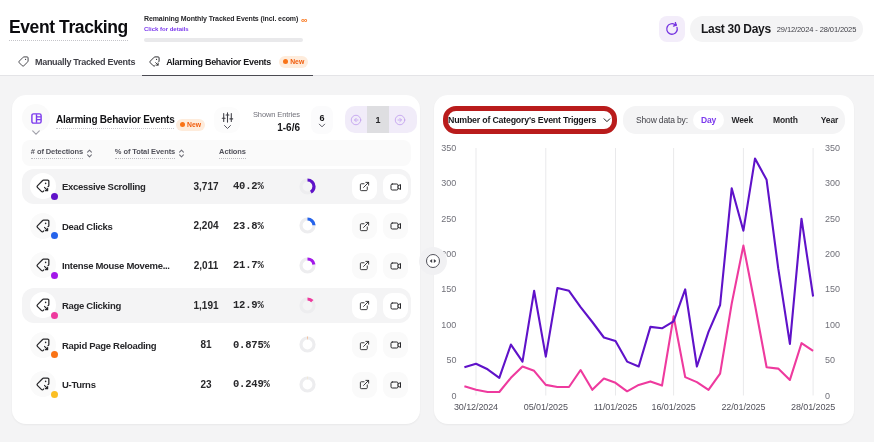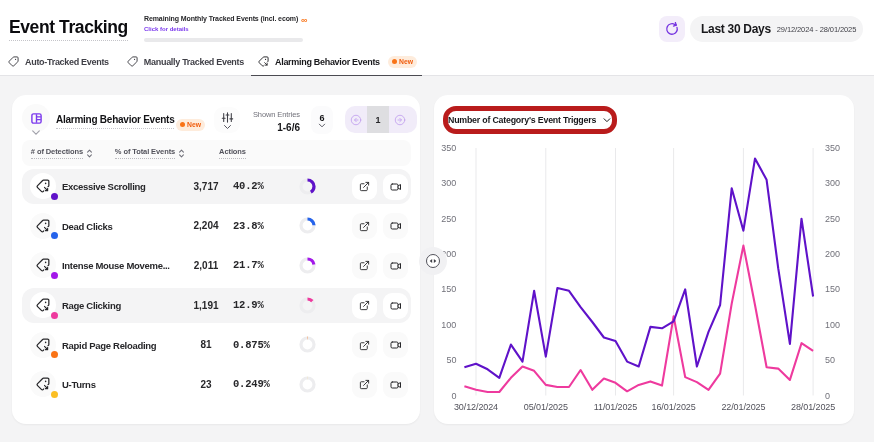--- a/index.html
+++ b/index.html
@@ -91,26 +91,20 @@
         <path d="M12 7v5l3 2" stroke-linecap="round"></path>
       </svg>
     <span class="b">Last 30 Days</span>
     <span class="d">29/12/2024 - 28/01/2025</span>
     <svg style="margin-left:3px" width="8" height="8" viewBox="0 0 24 24" fill="none" stroke="#52525b" stroke-width="2.6" stroke-linecap="round">
         <path d="M5 9l7 7 7-7"></path>
       </svg>
   </div>
 </div>
 <div class="tabs">
-  <div class="tab" style="margin-left:8px"><svg class="tagico" width="11" height="11" viewBox="0 0 24 24">
-        <g transform="scale(-1,1) translate(-24,0)">
-          <path d="M12.586 2.586A2 2 0 0 0 11.172 2H4a2 2 0 0 0-2 2v7.172a2 2 0 0 0 .586 1.414l8.704 8.704a2.426 2.426 0 0 0 3.42 0l6.58-6.58a2.426 2.426 0 0 0 0-3.42z" fill="none" stroke="#3f3f46" stroke-width="2.1" stroke-linejoin="round"></path>
-          <circle cx="7.5" cy="7.5" r="1.3" fill="#3f3f46"></circle>
-        </g>
-      </svg>Auto-Tracked Events</div>
   <div class="tab" style="margin-left:18px"><svg class="tagico" width="11" height="11" viewBox="0 0 24 24">
         <g transform="scale(-1,1) translate(-24,0)">
           <path d="M12.586 2.586A2 2 0 0 0 11.172 2H4a2 2 0 0 0-2 2v7.172a2 2 0 0 0 .586 1.414l8.704 8.704a2.426 2.426 0 0 0 3.42 0l6.58-6.58a2.426 2.426 0 0 0 0-3.42z" fill="none" stroke="#3f3f46" stroke-width="2.1" stroke-linejoin="round"></path>
           <circle cx="7.5" cy="7.5" r="1.3" fill="#3f3f46"></circle>
         </g>
       </svg>Manually Tracked Events</div>
   <div class="tab active" style="margin-left:14px"><svg class="tagico" width="11" height="11" viewBox="0 0 24 24">
         <g transform="scale(-1,1) translate(-24,0)">
           <path d="M12.586 2.586A2 2 0 0 0 11.172 2H4a2 2 0 0 0-2 2v7.172a2 2 0 0 0 .586 1.414l8.704 8.704a2.426 2.426 0 0 0 3.42 0l6.58-6.58a2.426 2.426 0 0 0 0-3.42z" fill="none" stroke="#27272a" stroke-width="2.1" stroke-linejoin="round"></path>
           <circle cx="7.5" cy="7.5" r="1.3" fill="#27272a"></circle>
@@ -388,20 +382,27 @@
   <div class="divbtn">
     <svg width="10" height="10" viewBox="0 0 24 24">
         <path d="M10 7l-6 5 6 5zM14 7l6 5-6 5z" fill="#3f3f46"></path>
       </svg>
   </div>
   <div class="card cardR">
     <div class="sel1">Number of Category's Event Triggers
       <svg width="10" height="10" viewBox="0 0 24 24" fill="none" stroke="#18181b" stroke-width="2.4" stroke-linecap="round">
           <path d="M5 9l7 7 7-7"></path>
         </svg>
+    </div>
+    <div class="sdb">
+      <span>Show data by:</span>
+      <span class="opt day" style="margin-left:5px">Day</span>
+      <span class="opt" style="margin-left:3px">Week</span>
+      <span class="opt" style="margin-left:11px">Month</span>
+      <span class="opt" style="margin-left:14px">Year</span>
     </div>
     <svg id="chart" width="428" height="280" viewBox="0 0 428 280" style="position:absolute;left:0;top:49px;">
         <line x1="42" y1="4" x2="42" y2="251.5" stroke="#e9e9eb" stroke-width="1"></line>
         <text x="42" y="265.5" font-size="9" fill="#52525b" text-anchor="middle" letter-spacing="-0.1">30/12/2024</text>
         <line x1="111.79999999999995" y1="4" x2="111.79999999999995" y2="251.5" stroke="#e9e9eb" stroke-width="1"></line>
         <text x="111.79999999999995" y="265.5" font-size="9" fill="#52525b" text-anchor="middle" letter-spacing="-0.1">05/01/2025</text>
         <line x1="181.5" y1="4" x2="181.5" y2="251.5" stroke="#e9e9eb" stroke-width="1"></line>
         <text x="181.5" y="265.5" font-size="9" fill="#52525b" text-anchor="middle" letter-spacing="-0.1">11/01/2025</text>
         <line x1="239.60000000000002" y1="4" x2="239.60000000000002" y2="251.5" stroke="#e9e9eb" stroke-width="1"></line>
         <text x="239.60000000000002" y="265.5" font-size="9" fill="#52525b" text-anchor="middle" letter-spacing="-0.1">16/01/2025</text>

